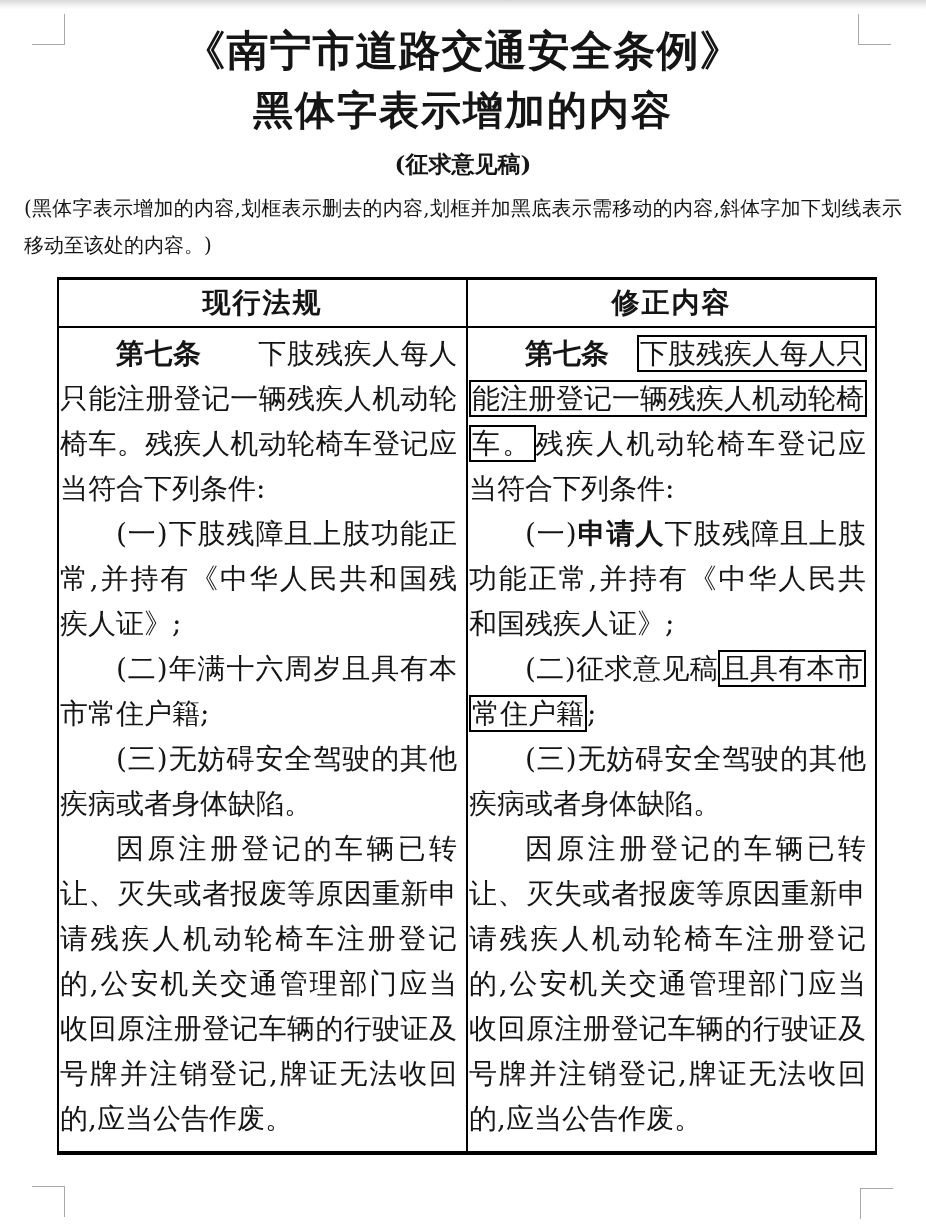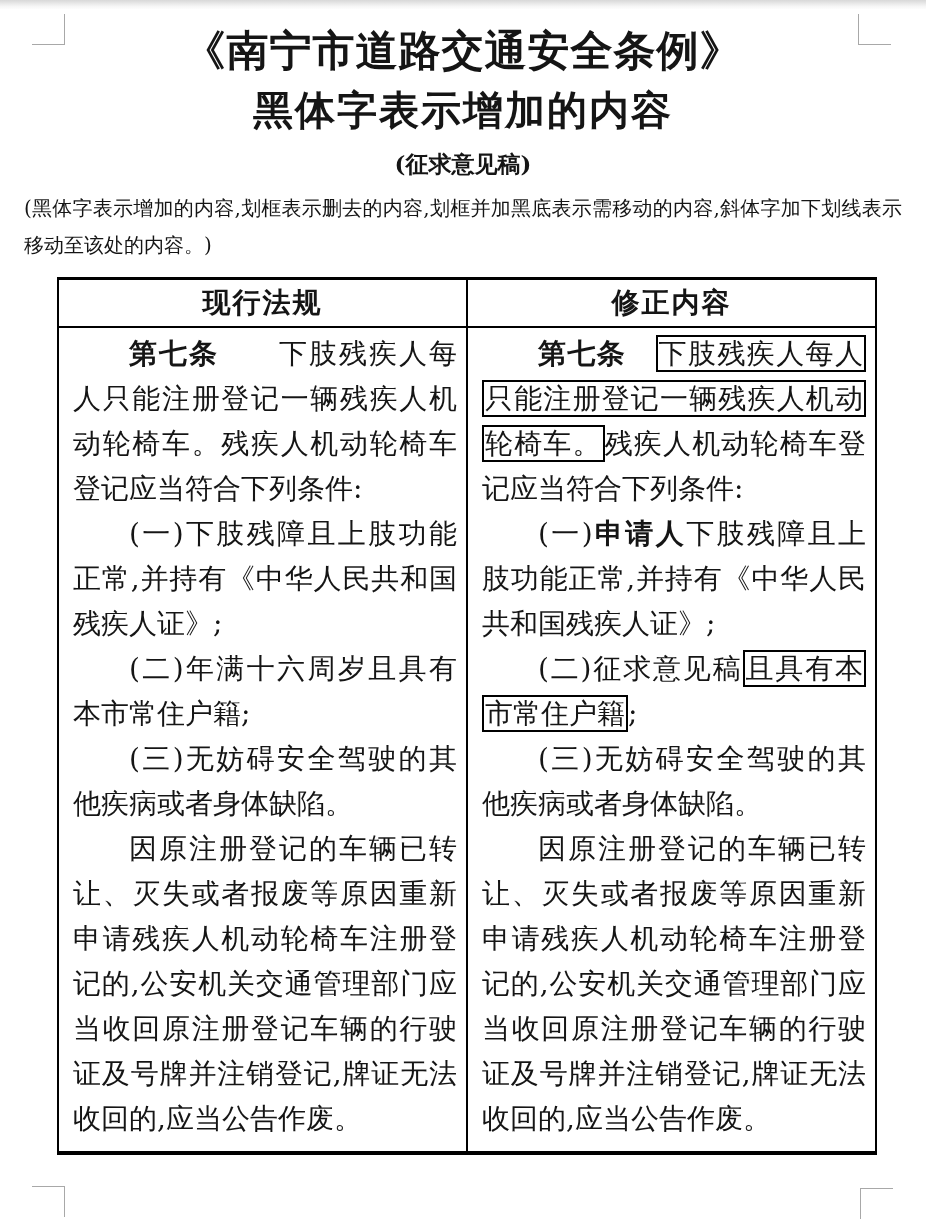--- a/index.html
+++ b/index.html
@@ -56,21 +56,21 @@
     font-size:28px;
     font-family:"DejaVu Sans","Liberation Sans",sans-serif;
     font-weight:bold;
     text-align:center;
     letter-spacing:2px;
   }
   table.cmp td{
     border:2px solid #000;
     border-bottom-width:4px;
     vertical-align:top;
-    padding:3px 9px 10px 14px;
+    padding:3px 9px 10px 1px;
     width:50%;
     margin-left:16px;
   }
   .para{
     font-size:28px;
     line-height:45px;
     text-align:justify;
     text-justify:inter-ideograph;
     text-indent:2em;
     margin:0;

